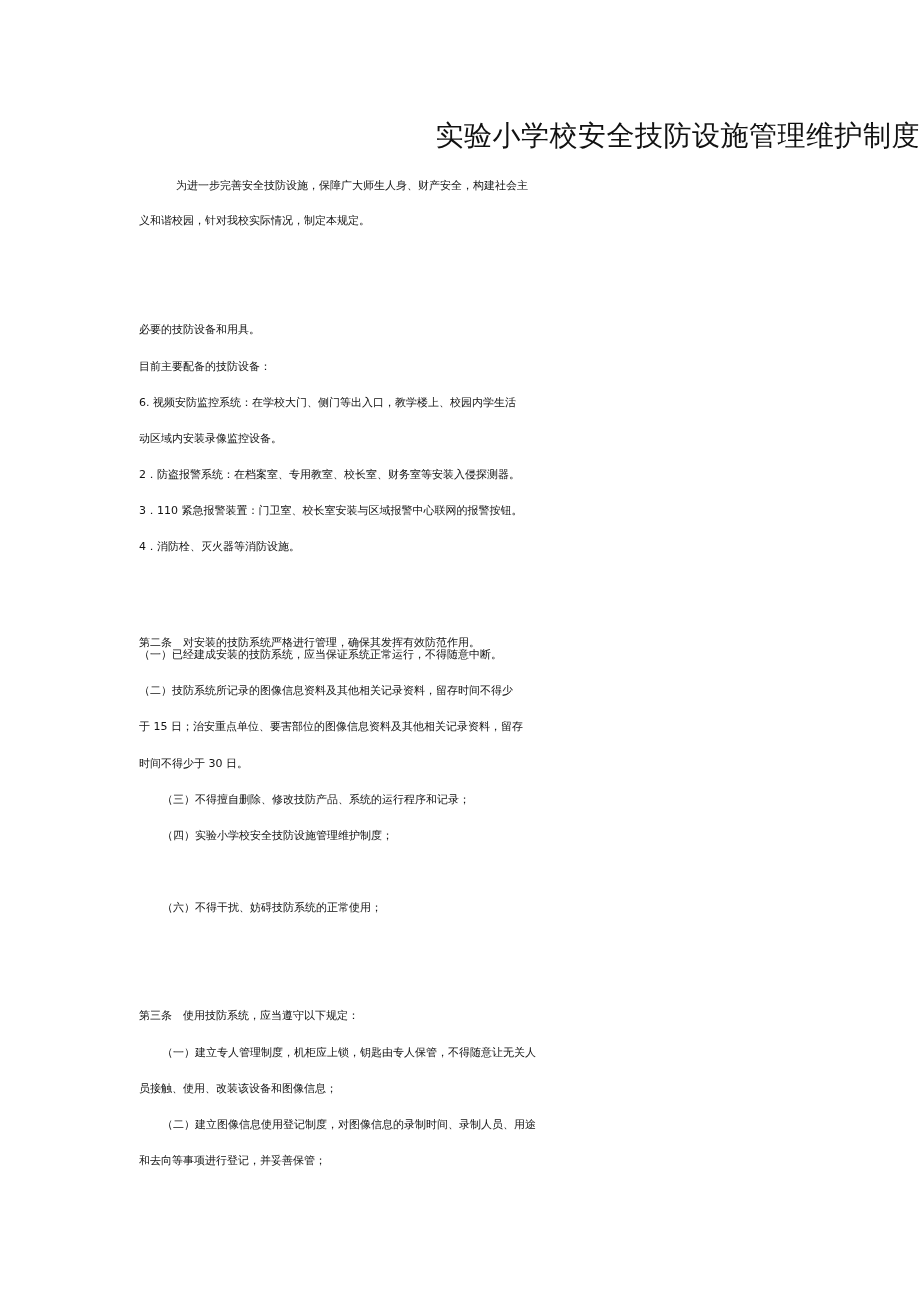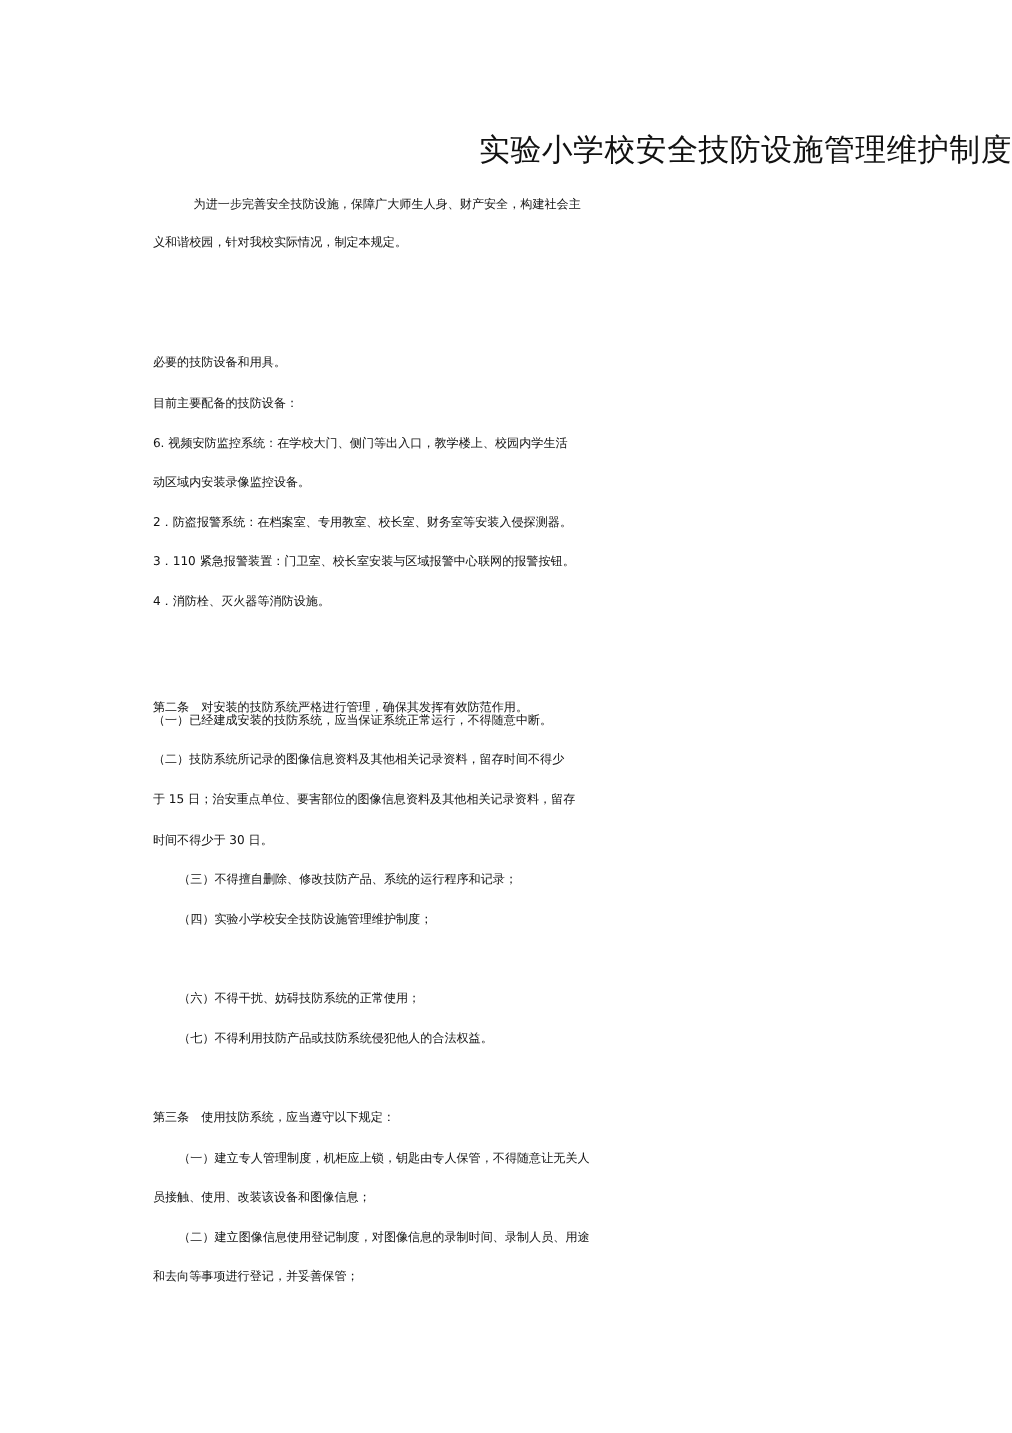--- a/index.html
+++ b/index.html
@@ -63,20 +63,19 @@
   <div class="line" style="top:536px">4．消防栓、灭火器等消防设施。</div>
 
   <div class="line" style="top:632px">第二条　对安装的技防系统严格进行管理，确保其发挥有效防范作用。</div>
   <div class="line" style="top:644px">（一）已经建成安装的技防系统，应当保证系统正常运行，不得随意中断。</div>
   <div class="line" style="top:680px">（二）技防系统所记录的图像信息资料及其他相关记录资料，留存时间不得少</div>
   <div class="line" style="top:716px">于 15 日；治安重点单位、要害部位的图像信息资料及其他相关记录资料，留存</div>
   <div class="line" style="top:753px">时间不得少于  30 日。</div>
   <div class="line indent1" style="top:789px">（三）不得擅自删除、修改技防产品、系统的运行程序和记录；</div>
   <div class="line indent1" style="top:825px">（四）实验小学校安全技防设施管理维护制度；</div>
   <div class="line indent1" style="top:897px">（六）不得干扰、妨碍技防系统的正常使用；</div>
-  <div class="line indent1" style="top:933px">（七）不得利用技防产品或技防系统侵犯他人的合法权益。</div>
 
   <div class="line indent1" style="top:1042px">（一）建立专人管理制度，机柜应上锁，钥匙由专人保管，不得随意让无关人</div>
   <div class="line" style="top:1005px">第三条　使用技防系统，应当遵守以下规定：</div>
   <div class="line" style="top:1078px">员接触、使用、改装该设备和图像信息；</div>
   <div class="line indent1" style="top:1114px">（二）建立图像信息使用登记制度，对图像信息的录制时间、录制人员、用途</div>
   <div class="line" style="top:1150px">和去向等事项进行登记，并妥善保管；</div>
 </div>
 
 </body></html>

